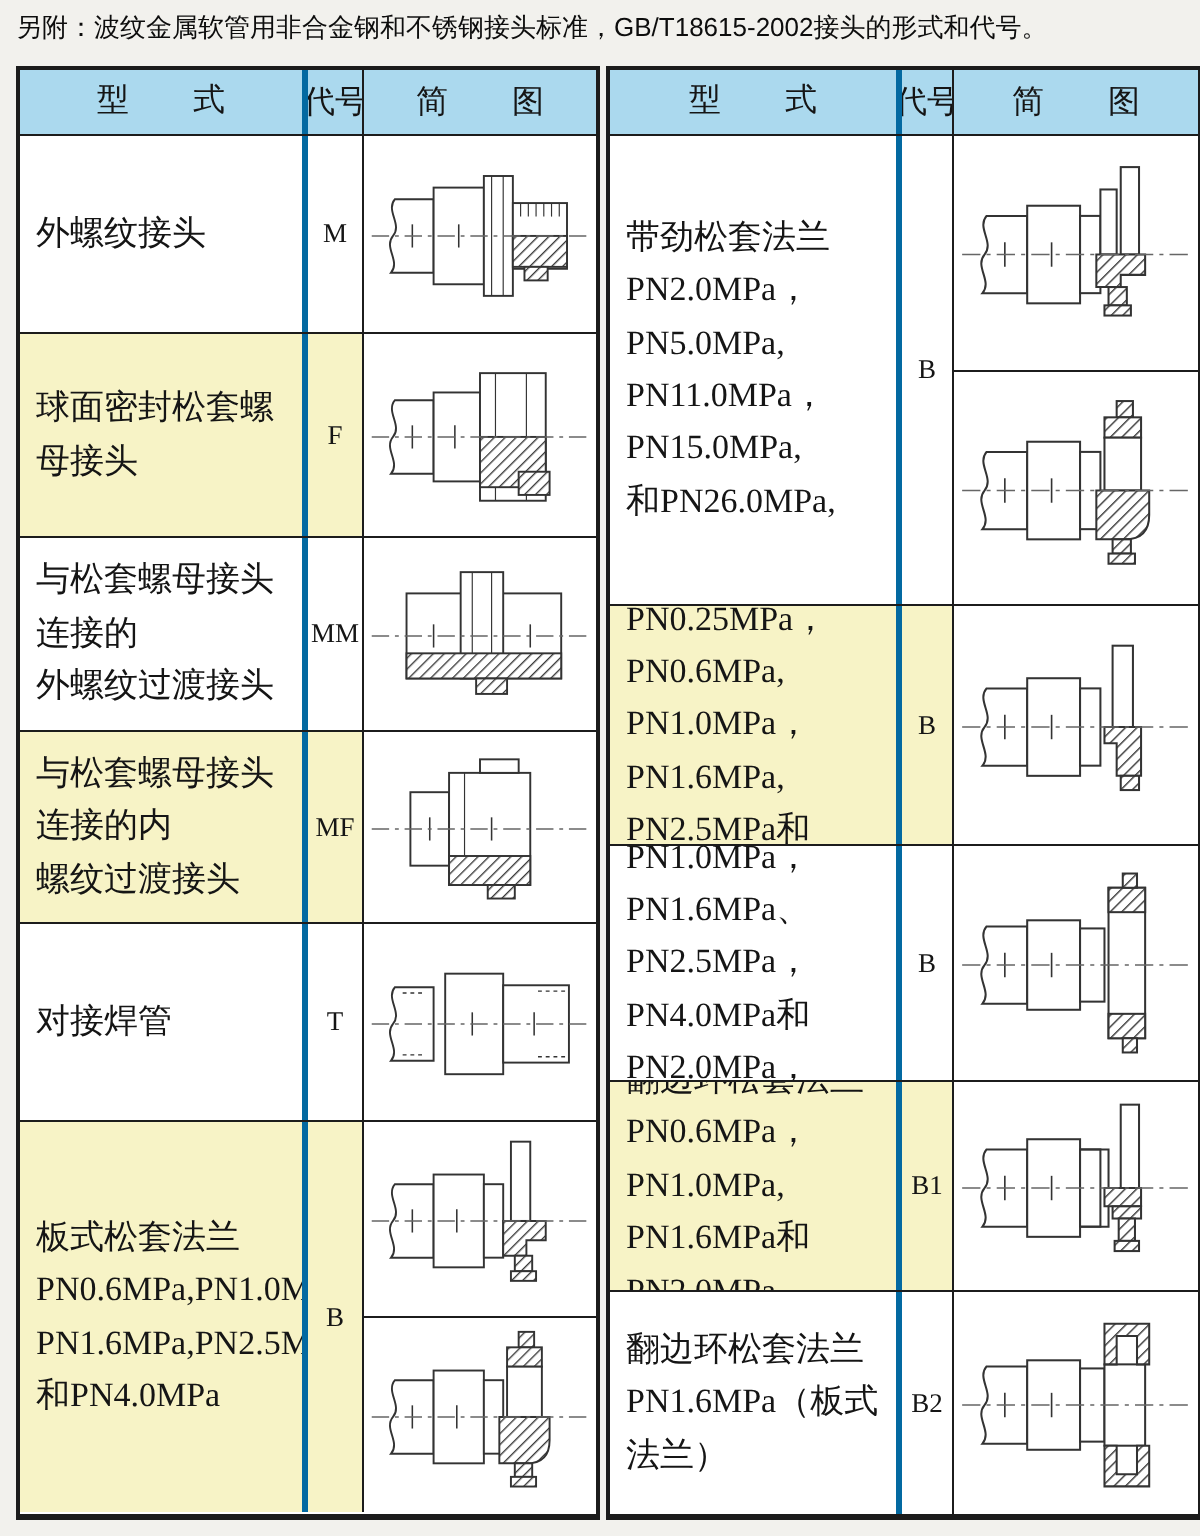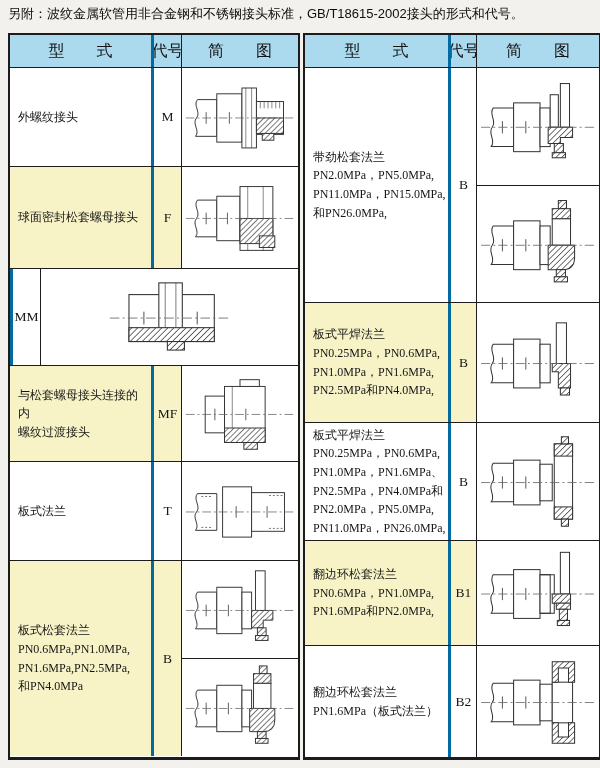--- a/index.html
+++ b/index.html
@@ -21,21 +21,21 @@
     background:#fff;display:flex;flex-direction:column;
   }
   .tbl.lt{width:288px;}
   .tbl.rt{width:294px;}
   .row{display:flex;overflow:hidden;box-sizing:border-box;}
   .row + .row{border-top:1px solid #1c1c1c;}
   .cell{box-sizing:border-box;overflow:hidden;}
   .c-type{
     display:flex;align-items:center;
     padding:4px 2px 4px 8px;
-    font-size:12px;line-height:1.55;white-space:pre-line;
+    font-size:17px;line-height:1.55;white-space:pre-line;
   }
   .lt .c-type{width:141px;}
   .rt .c-type{width:143px;}
   .c-code{
     border-left:3px solid #0369a1;border-right:1px solid #1c1c1c;
     display:flex;align-items:center;justify-content:center;
     font-size:13.5px;
   }
   .lt .c-code{width:31px;}
   .rt .c-code{width:29px;}
@@ -120,20 +120,22 @@
               <rect x="80" y="64" width="16" height="12" fill="url(#hp1)" stroke="#333" stroke-width="1"></rect>
               <line x1="25" y1="40" x2="25" y2="52" stroke="#333" stroke-width="0.8"></line>
               <line x1="47" y1="40" x2="47" y2="52" stroke="#333" stroke-width="0.8"></line>
               <line x1="4" y1="46" x2="116" y2="46" stroke="#666" stroke-width="0.8" stroke-dasharray="9 3 2 3"></line>
             </svg>
           </div>
       </div>
     </div>
 
     <div class="row" style="height:97px">
+      <div class="cell c-type">与松套螺母接头连接的
+外螺纹过渡接头</div>
       <div class="cell c-code">MM</div>
       <div class="cell c-diag">
         <div class="subdiag">
             <svg viewBox="0 0 120 90" preserveAspectRatio="xMidYMid meet">
               <defs>
                 <pattern id="hp2" width="4" height="4" patternUnits="userSpaceOnUse" patternTransform="rotate(45)">
                   <rect x="0" y="0" width="4" height="4" fill="#fff"></rect>
                   <line x1="0" y1="0" x2="0" y2="4" stroke="#3a3a3a" stroke-width="1.4"></line>
                 </pattern>
               </defs>
@@ -172,21 +174,21 @@
               <rect x="64" y="75" width="14" height="7" fill="url(#hp3)" stroke="#333" stroke-width="1"></rect>
               <line x1="34" y1="40" x2="34" y2="52" stroke="#333" stroke-width="0.8"></line>
               <line x1="66" y1="40" x2="66" y2="52" stroke="#333" stroke-width="0.8"></line>
               <line x1="4" y1="46" x2="116" y2="46" stroke="#666" stroke-width="0.8" stroke-dasharray="9 3 2 3"></line>
             </svg>
           </div>
       </div>
     </div>
 
     <div class="row" style="height:99px">
-      <div class="cell c-type">板式法兰</div>
+      <div class="cell c-type">对接焊管</div>
       <div class="cell c-code">T</div>
       <div class="cell c-diag">
         <div class="subdiag">
             <svg viewBox="0 0 120 90" preserveAspectRatio="xMidYMid meet">
               <defs>
                 <pattern id="hp4" width="4" height="4" patternUnits="userSpaceOnUse" patternTransform="rotate(45)">
                   <rect x="0" y="0" width="4" height="4" fill="#fff"></rect>
                   <line x1="0" y1="0" x2="0" y2="4" stroke="#3a3a3a" stroke-width="1.4"></line>
                 </pattern>
               </defs>

